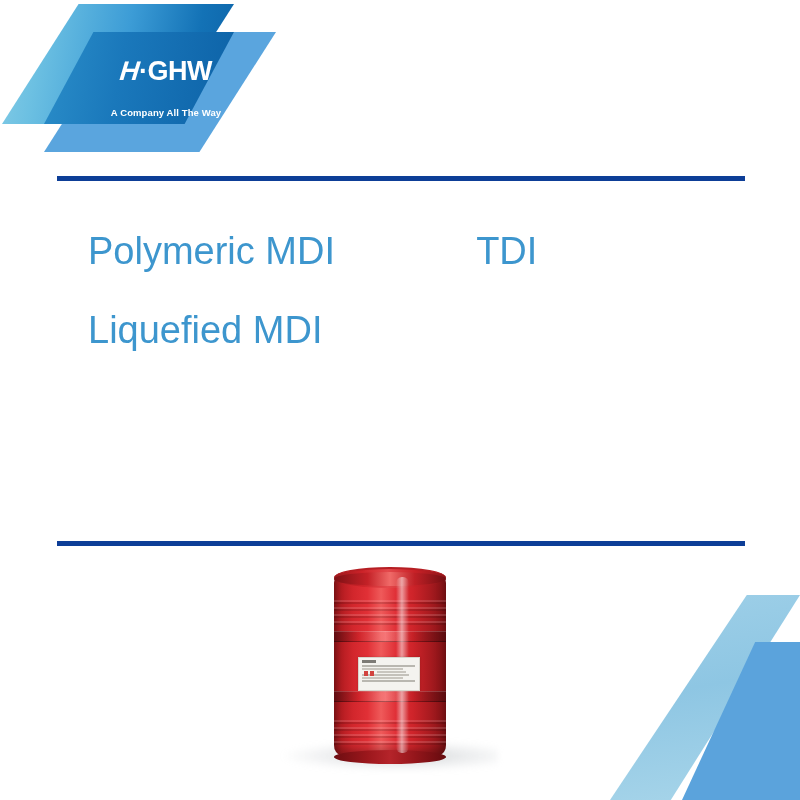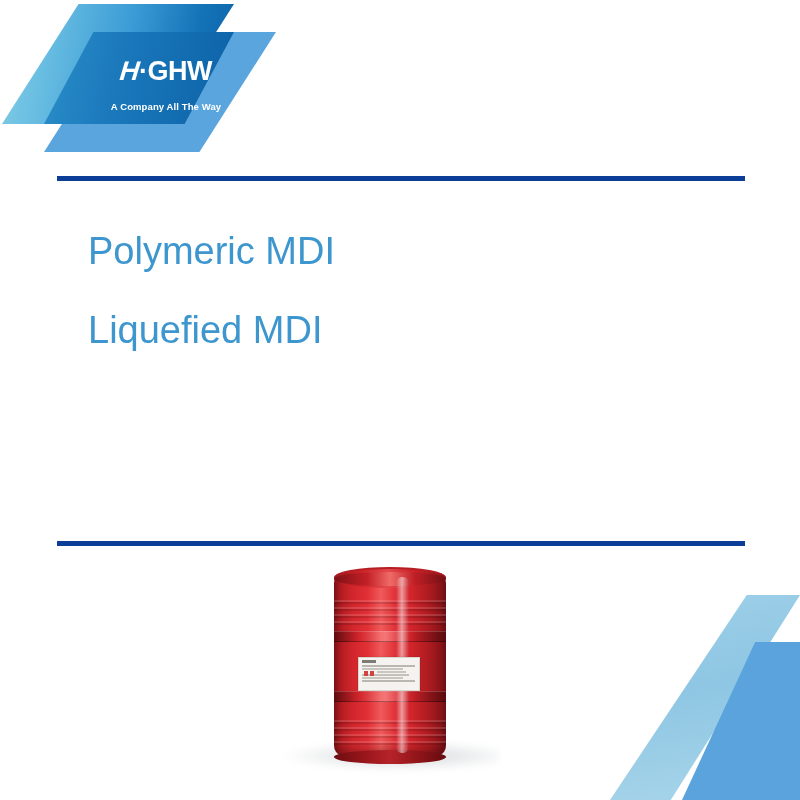--- a/index.html
+++ b/index.html
@@ -79,21 +79,21 @@
     display: inline-block;
     font-style: italic;
     font-weight: bold;
     transform: skewX(-6deg);
   }
   .logo-tag {
     color: #ffffff;
     font-size: 9.5px;
     font-weight: bold;
     letter-spacing: 0.1px;
-    margin-top: 16px;
+    margin-top: 22px;
     white-space: nowrap;
   }
 
   
   .page-title {
     position: absolute;
     left: 355px;
     top: 62px;
     font-size: 46px;
     font-weight: bold;
@@ -324,20 +324,21 @@
 
 
   <div class="rule rule-top"></div>
 
   <div class="products">
     <div class="col-left">
       <div class="prod-item">Polymeric MDI</div>
       <div class="prod-item">Liquefied MDI</div>
     </div>
     <div class="col-right">
+      <div class="prod-item">TDI</div>
     </div>
   </div>
 
   <div class="rule rule-bot"></div>
 
   <div class="drum-wrap">
     <div class="drum-shadow"></div>
     <div class="drum">
       <div class="drum-body"></div>
       <div class="ribs ribs-1"></div>

